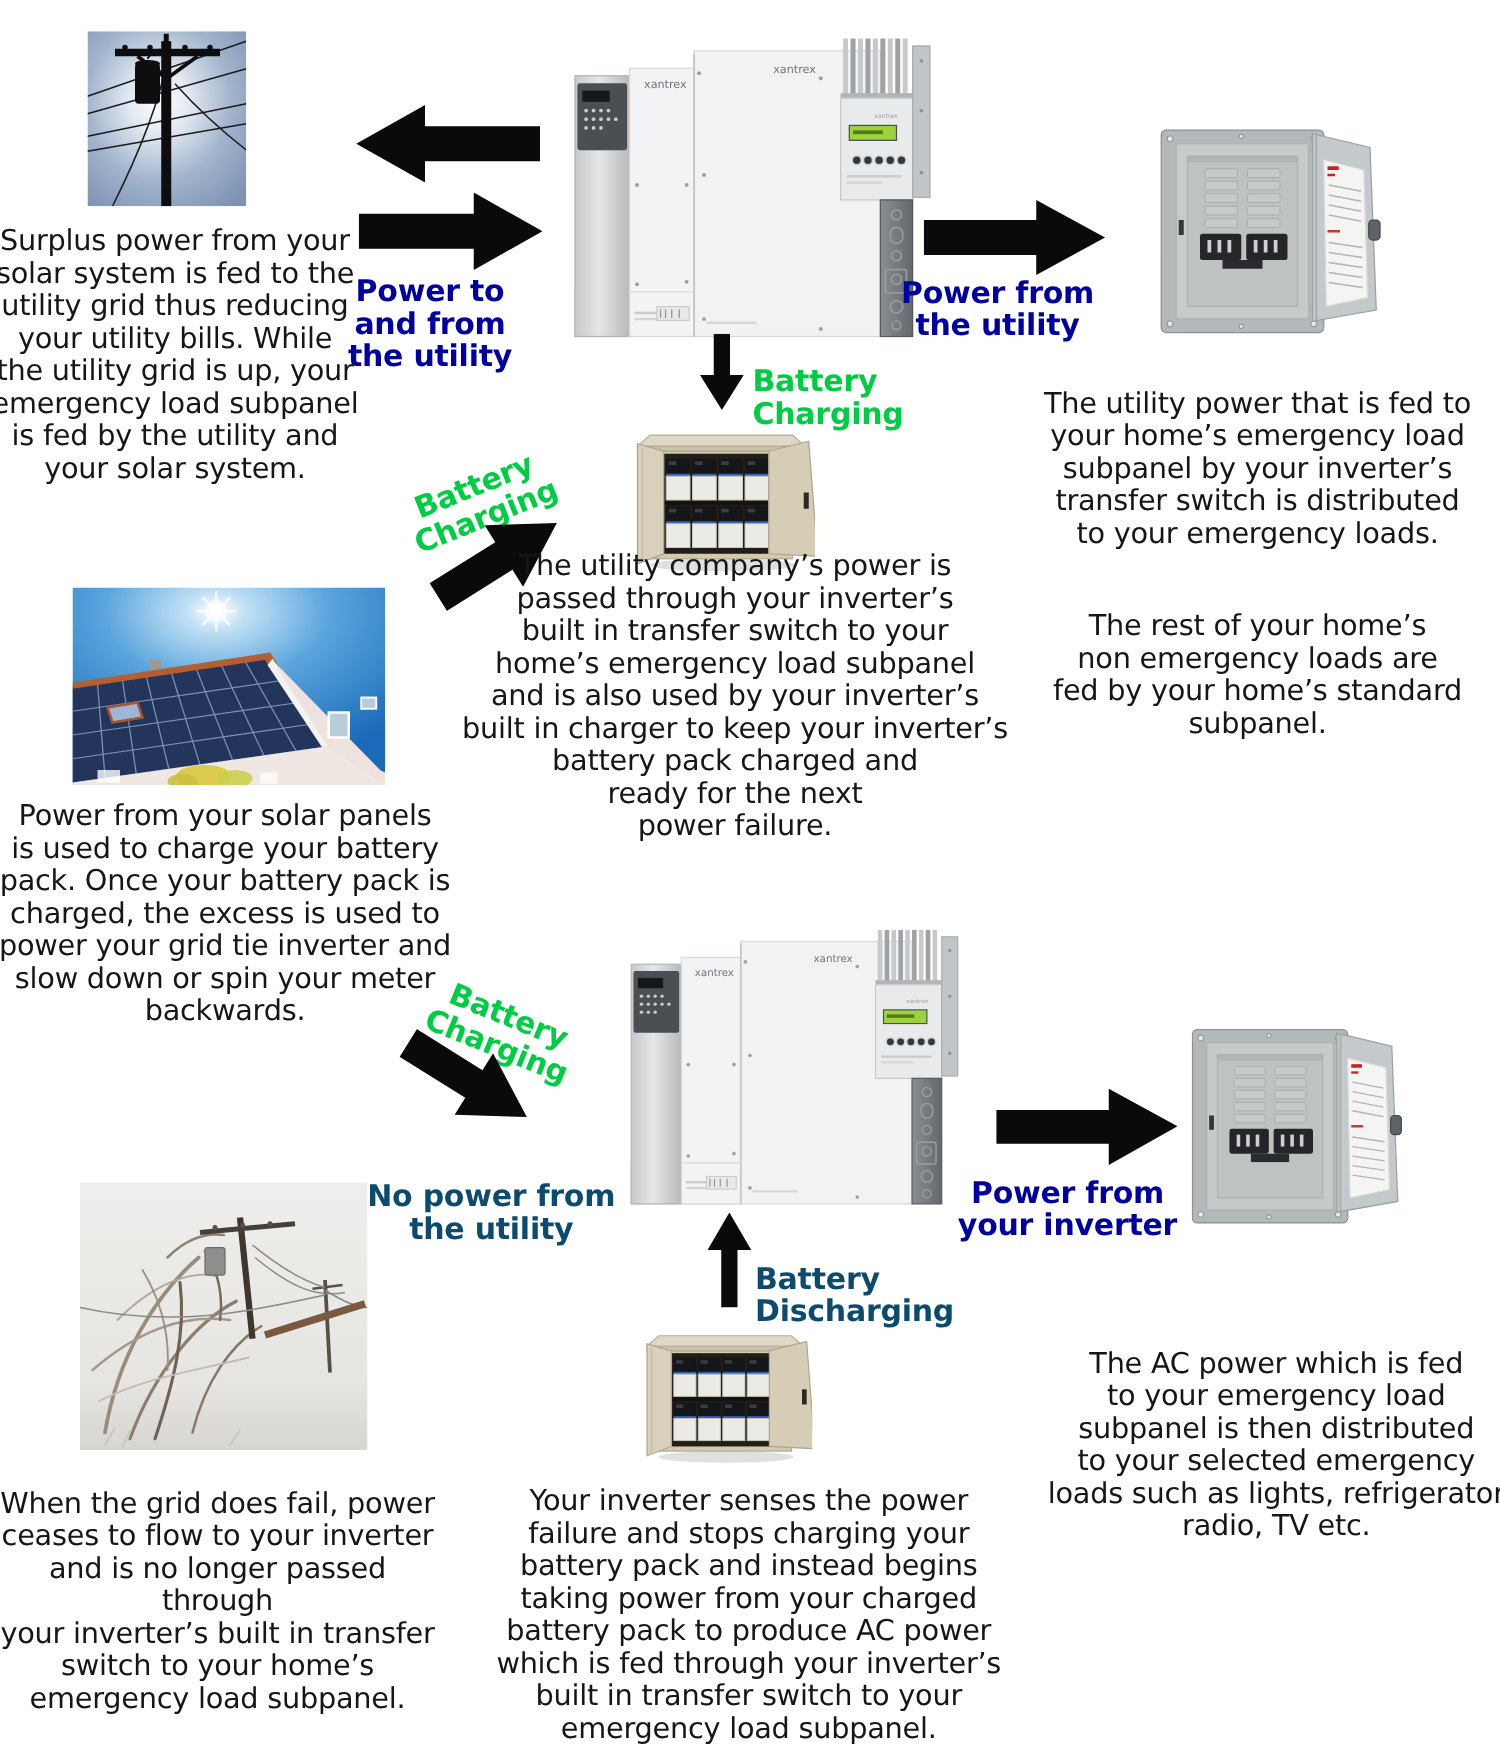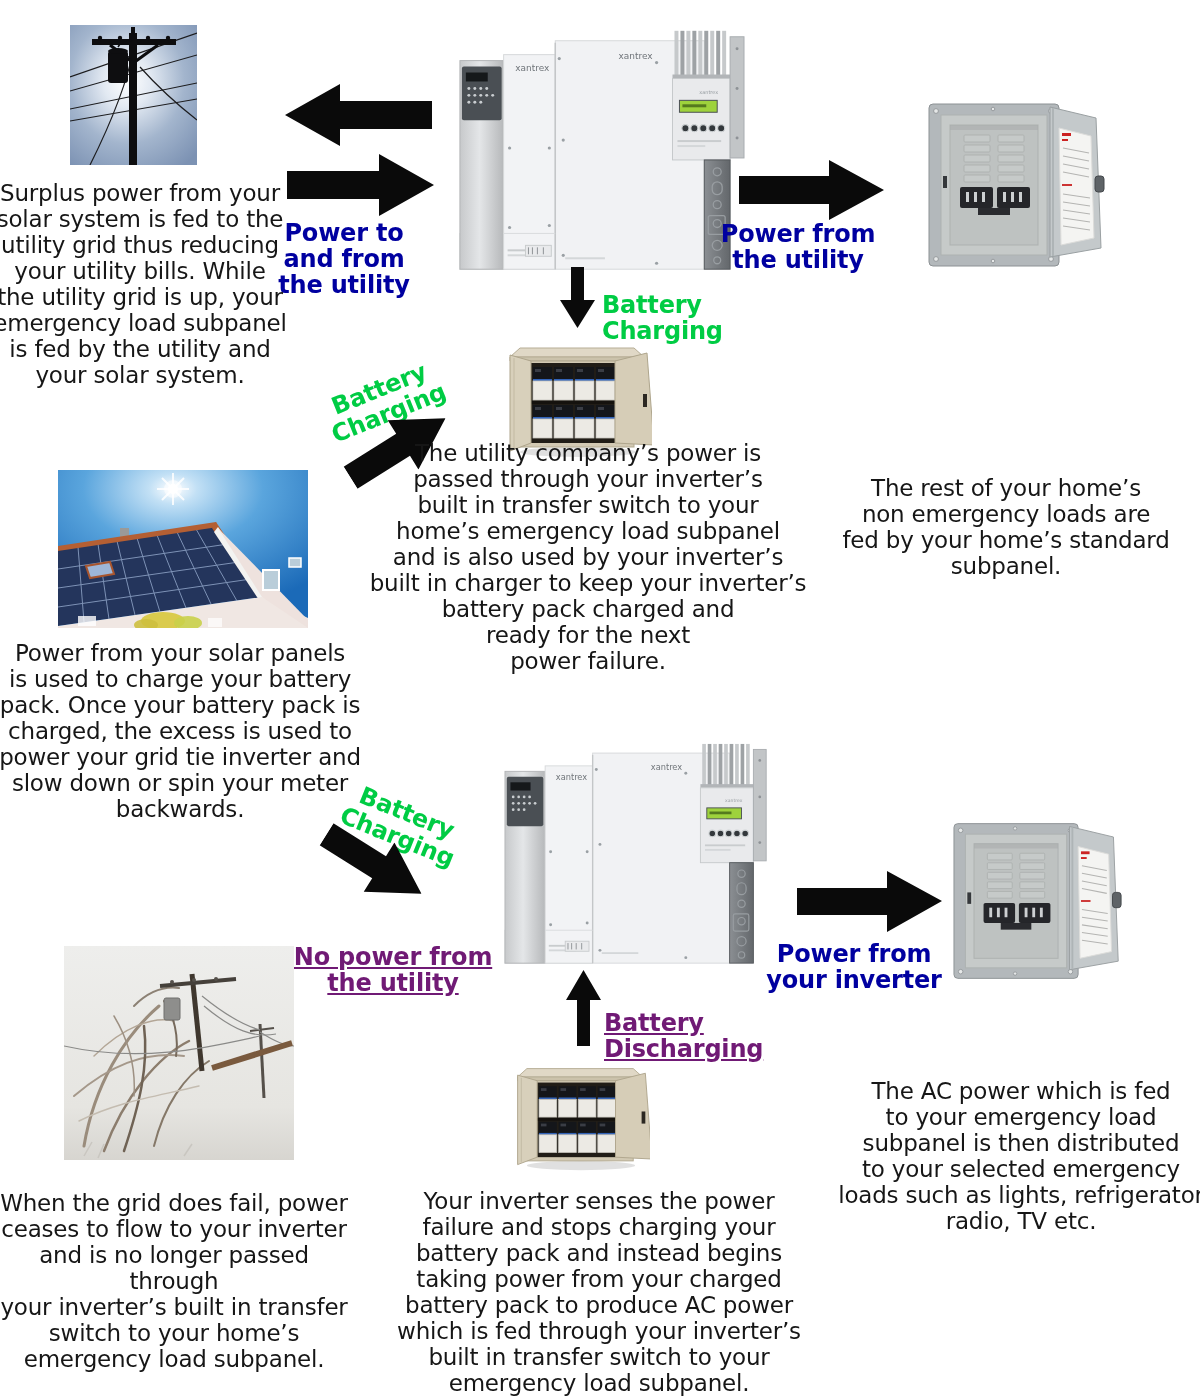--- a/index.html
+++ b/index.html
@@ -13,21 +13,21 @@
     color:#161616; font-size:23px; line-height:26px; text-align:center;
     white-space:pre-line; letter-spacing:-0.2px;
   }
   .lbl {
     font-weight:bold; font-size:24px; line-height:26px; white-space:pre-line;
     text-align:center; letter-spacing:-0.2px;
   }
   .tl { text-align:left; }
   .blue  { color:#0000A0; }
   .green { color:#00CC44; }
-  .red   { color:#701a75;text-decoration:underline; }
+  .red   { color:#0c4a6e; }
   .arrow { fill:#0A0A0A; }
   .rotm22 { transform:rotate(-22deg); transform-origin:center center; }
   .rotp22 { transform:rotate(22deg);  transform-origin:center center; }
   .rotm32 { transform:rotate(-32deg); transform-origin:center center; }
   .rotp32 { transform:rotate(32deg);  transform-origin:center center; }
   svg { display:block; }
 </style>
 </head>
 <body>
 
@@ -308,21 +308,26 @@
   <svg class="abs" style="left:504px;top:342px" width="148" height="118" viewBox="0 0 148 118">
     <use href="#sym-battery"></use>
   </svg>
 
   <div class="abs lbl green rotm22" style="left:309px;top:375px;width:150px">Battery
 Charging</div>
   <svg class="abs arrow rotm32" style="left:342px;top:419px" width="112" height="58" viewBox="0 0 112 58">
     <polygon points="0,16 62,16 62,0 112,29 62,58 62,42 0,42"></polygon>
   </svg>
 
-  <div class="abs cap" style="left:836px;top:475px;width:340px">The rest of your home’s
+  <div class="abs cap" style="left:826px;top:310px;width:360px">The utility power that is fed to
+your home’s emergency load
+subpanel by your inverter’s
+transfer switch is distributed
+to your emergency loads.</div>
+  <div class="abs cap" style="left:836px;top:488px;width:340px">The rest of your home’s
 non emergency loads are
 fed by your home’s standard
 subpanel.</div>
   <div class="abs cap" style="left:368px;top:440px;width:440px">The utility company’s power is
 passed through your inverter’s
 built in transfer switch to your
 home’s emergency load subpanel
 and is also used by your inverter’s
 built in charger to keep your inverter’s
 battery pack charged and

